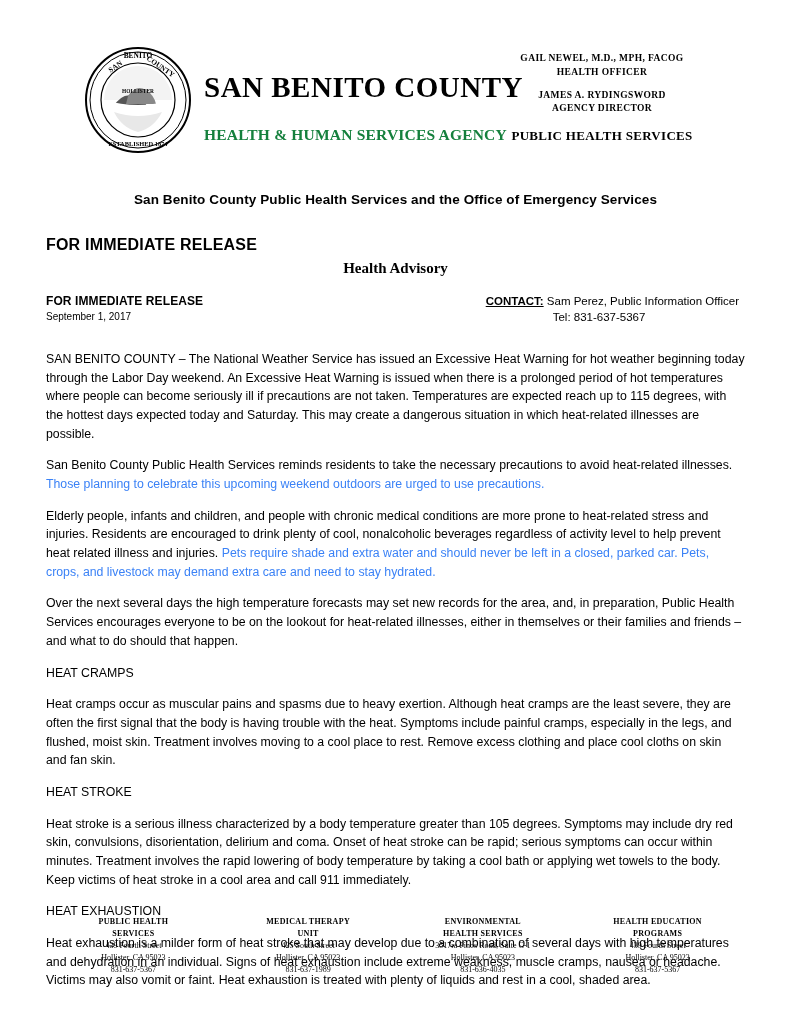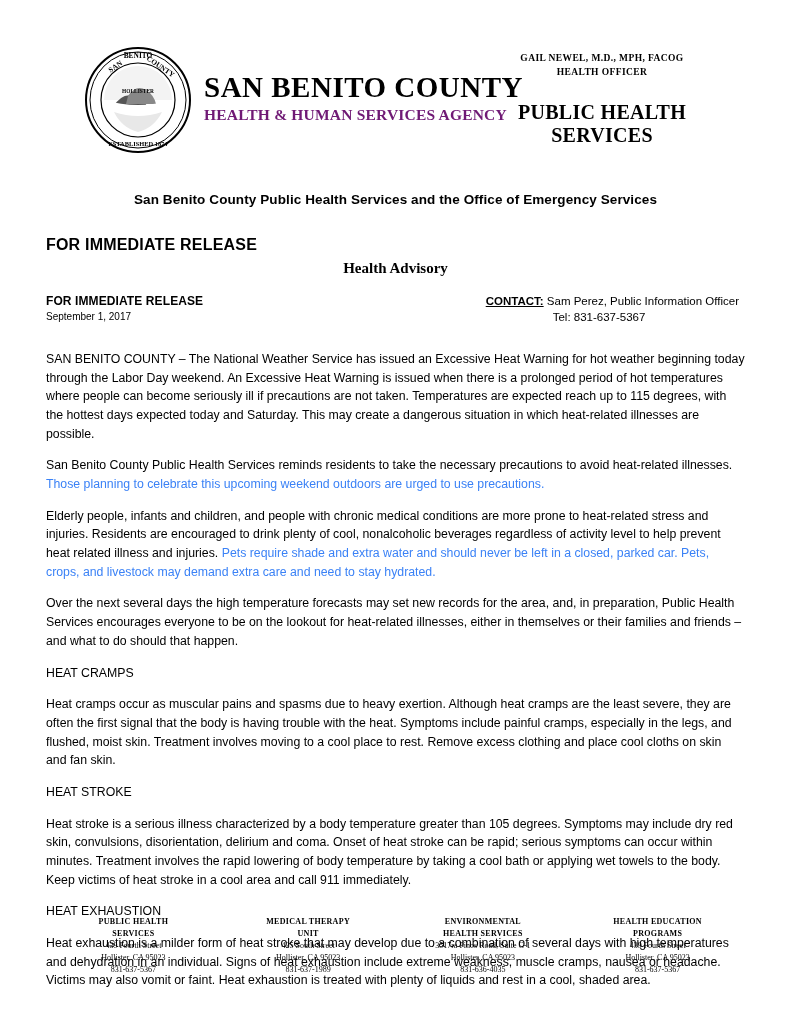--- a/index.html
+++ b/index.html
@@ -49,42 +49,42 @@
     font-weight: bold;
     letter-spacing: 0.5px;
     line-height: 1.05;
     color: #000000;
   }
   .agency-name {
     font-family: "Liberation Serif", serif;
     font-size: 15.5px;
     font-weight: bold;
     letter-spacing: 0.2px;
-    margin-top: 4px;
-    color: #701a75;
+    margin-top: 24px;
+    color: #15803d;
   }
 
   .officials {
     position: absolute;
     right: 8px;
     top: 14px;
     width: 270px;
     text-align: center;
     font-family: "Liberation Serif", serif;
   }
   .officials .line {
     font-size: 9.5px;
     font-weight: bold;
     letter-spacing: 0.4px;
     line-height: 1.45;
   }
   .officials .gap { height: 9px; }
   .phs-title {
     font-family: "Liberation Serif", serif;
-    font-size: 20px;
+    font-size: 13px;
     font-weight: bold;
     letter-spacing: 0.3px;
     margin-top: 12px;
   }
   .phs-tag {
     font-family: "Liberation Serif", serif;
     font-size: 11px;
     font-style: italic;
     margin-top: 2px;
   }
@@ -197,20 +197,22 @@
 
     <div class="masthead">
       <div class="county-name">SAN BENITO COUNTY</div>
       <div class="agency-name">HEALTH &amp; HUMAN SERVICES AGENCY</div>
     </div>
 
     <div class="officials">
       <div class="line">GAIL NEWEL, M.D., MPH, FACOG</div>
       <div class="line">HEALTH OFFICER</div>
       <div class="gap"></div>
+      <div class="line">JAMES A. RYDINGSWORD</div>
+      <div class="line">AGENCY DIRECTOR</div>
       <div class="phs-title">PUBLIC HEALTH SERVICES</div>
     </div>
   </div>
 
   <div class="release-title">
     <div>San Benito County Public Health Services and the Office of Emergency Services</div>
   </div>
 
   <div class="fir-heading">FOR IMMEDIATE RELEASE</div>
   <div class="advisory">Health Advisory</div>

